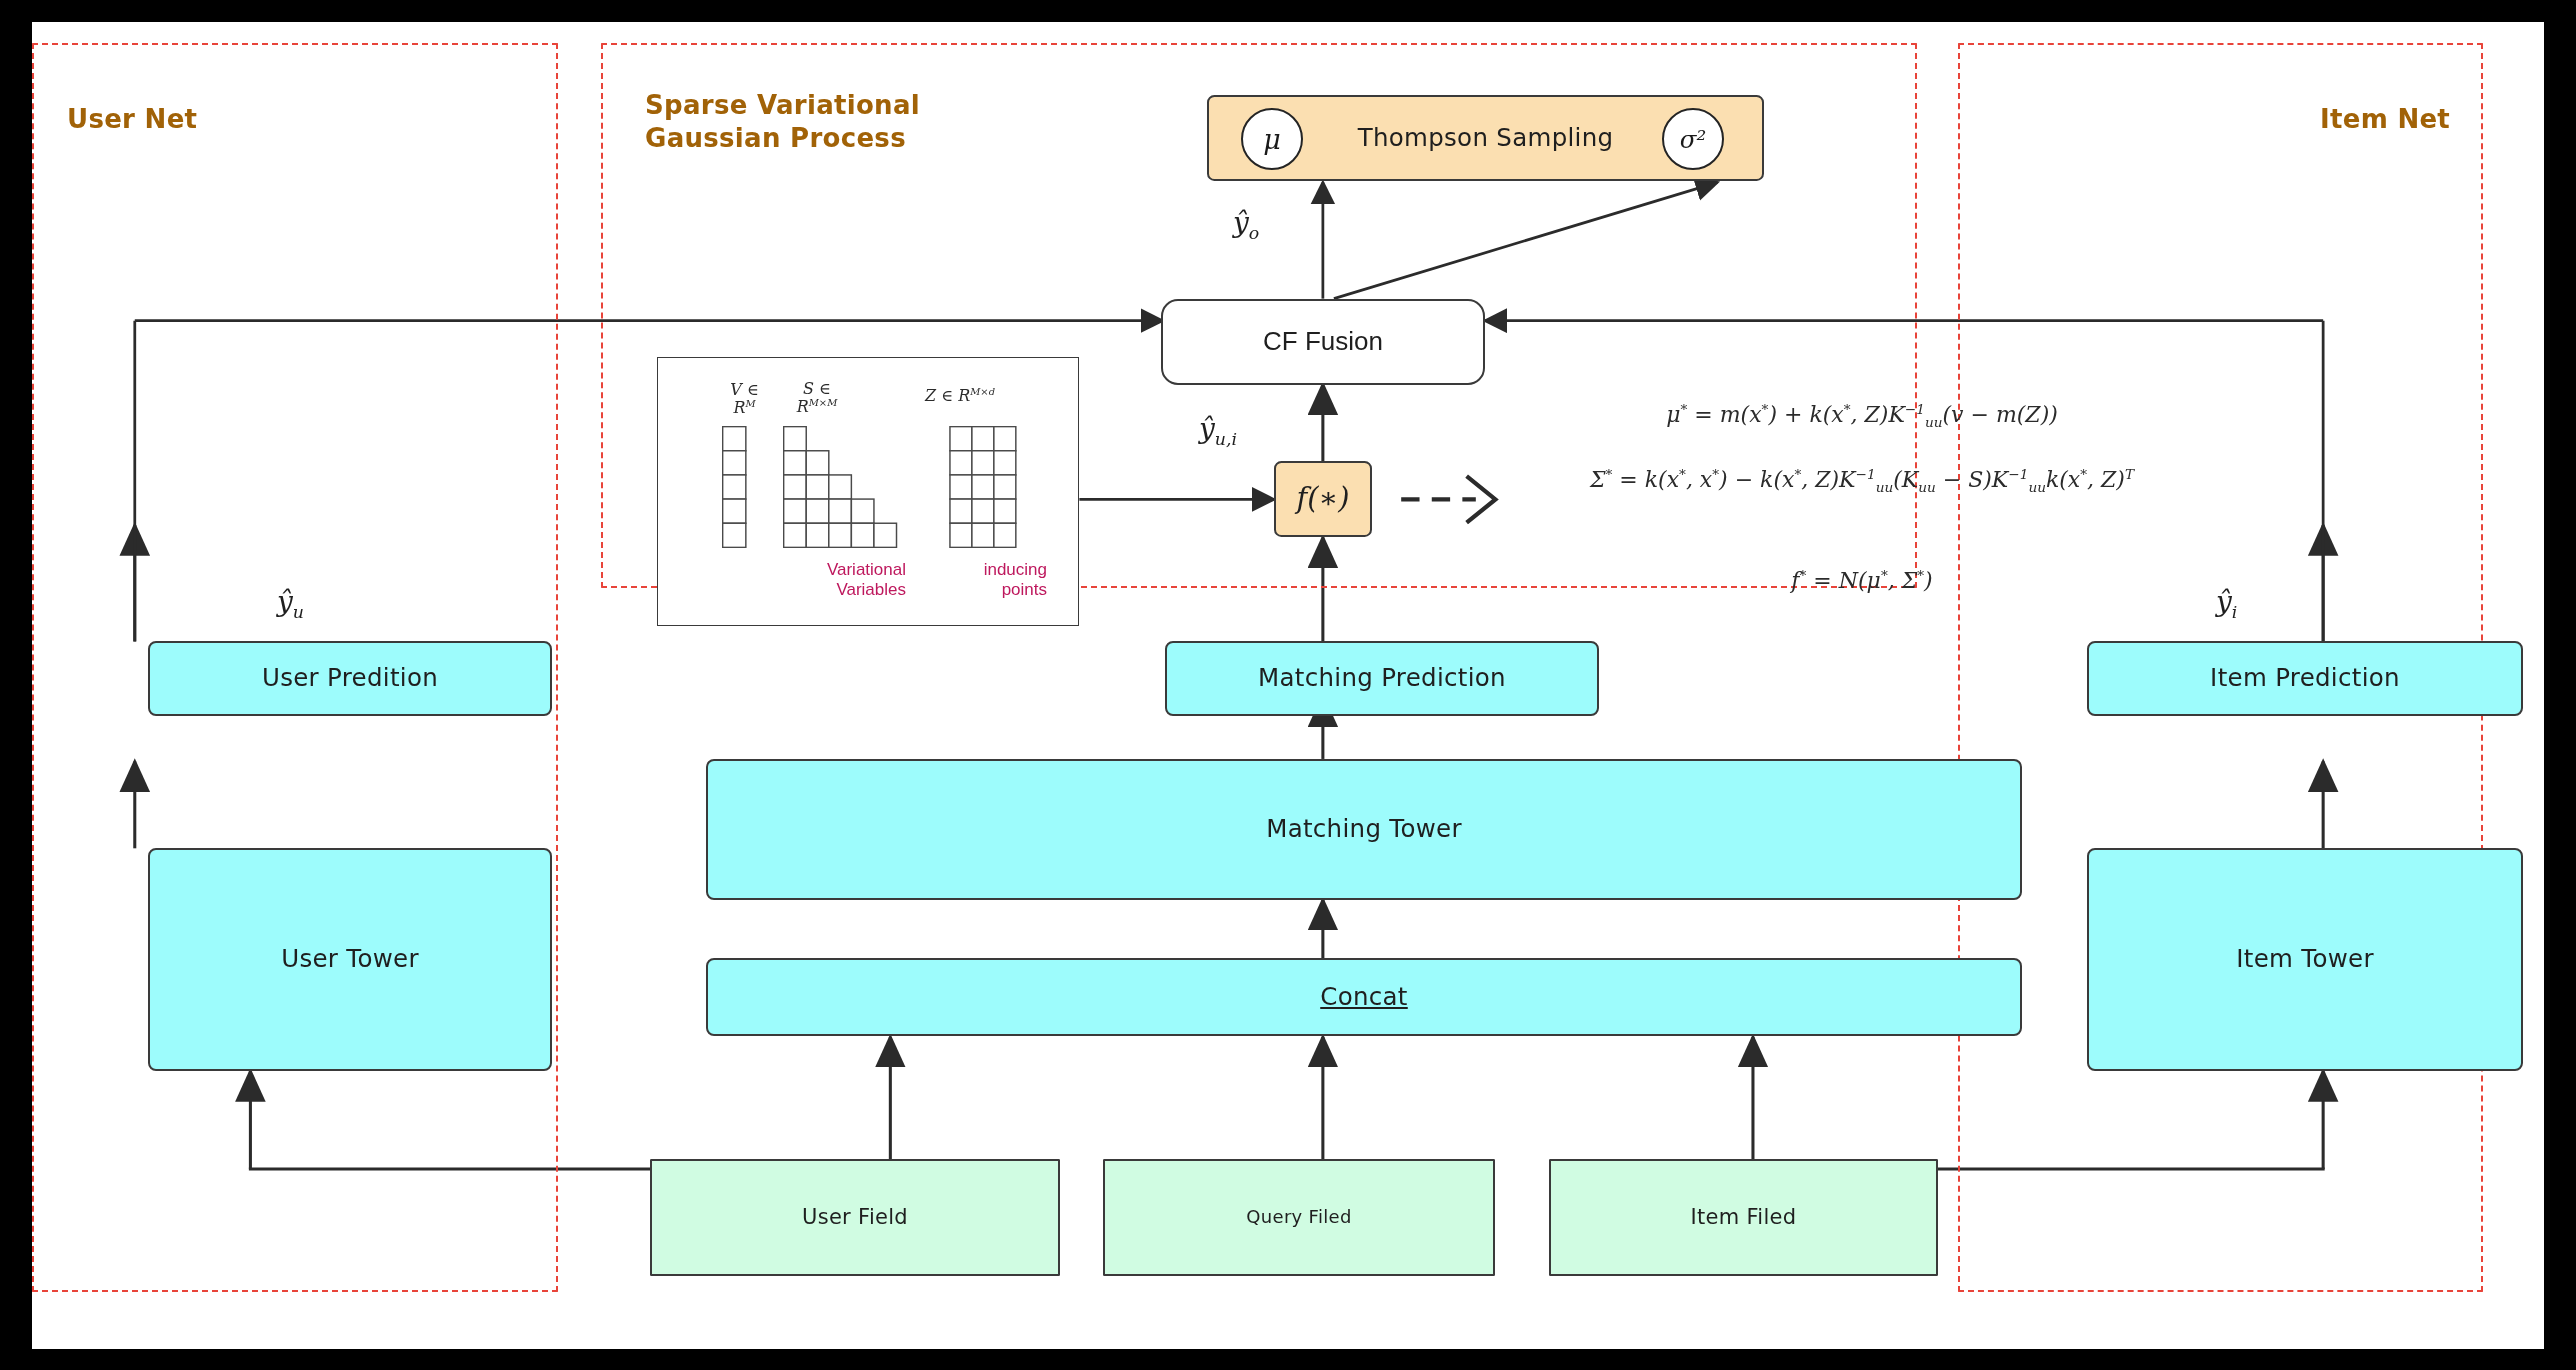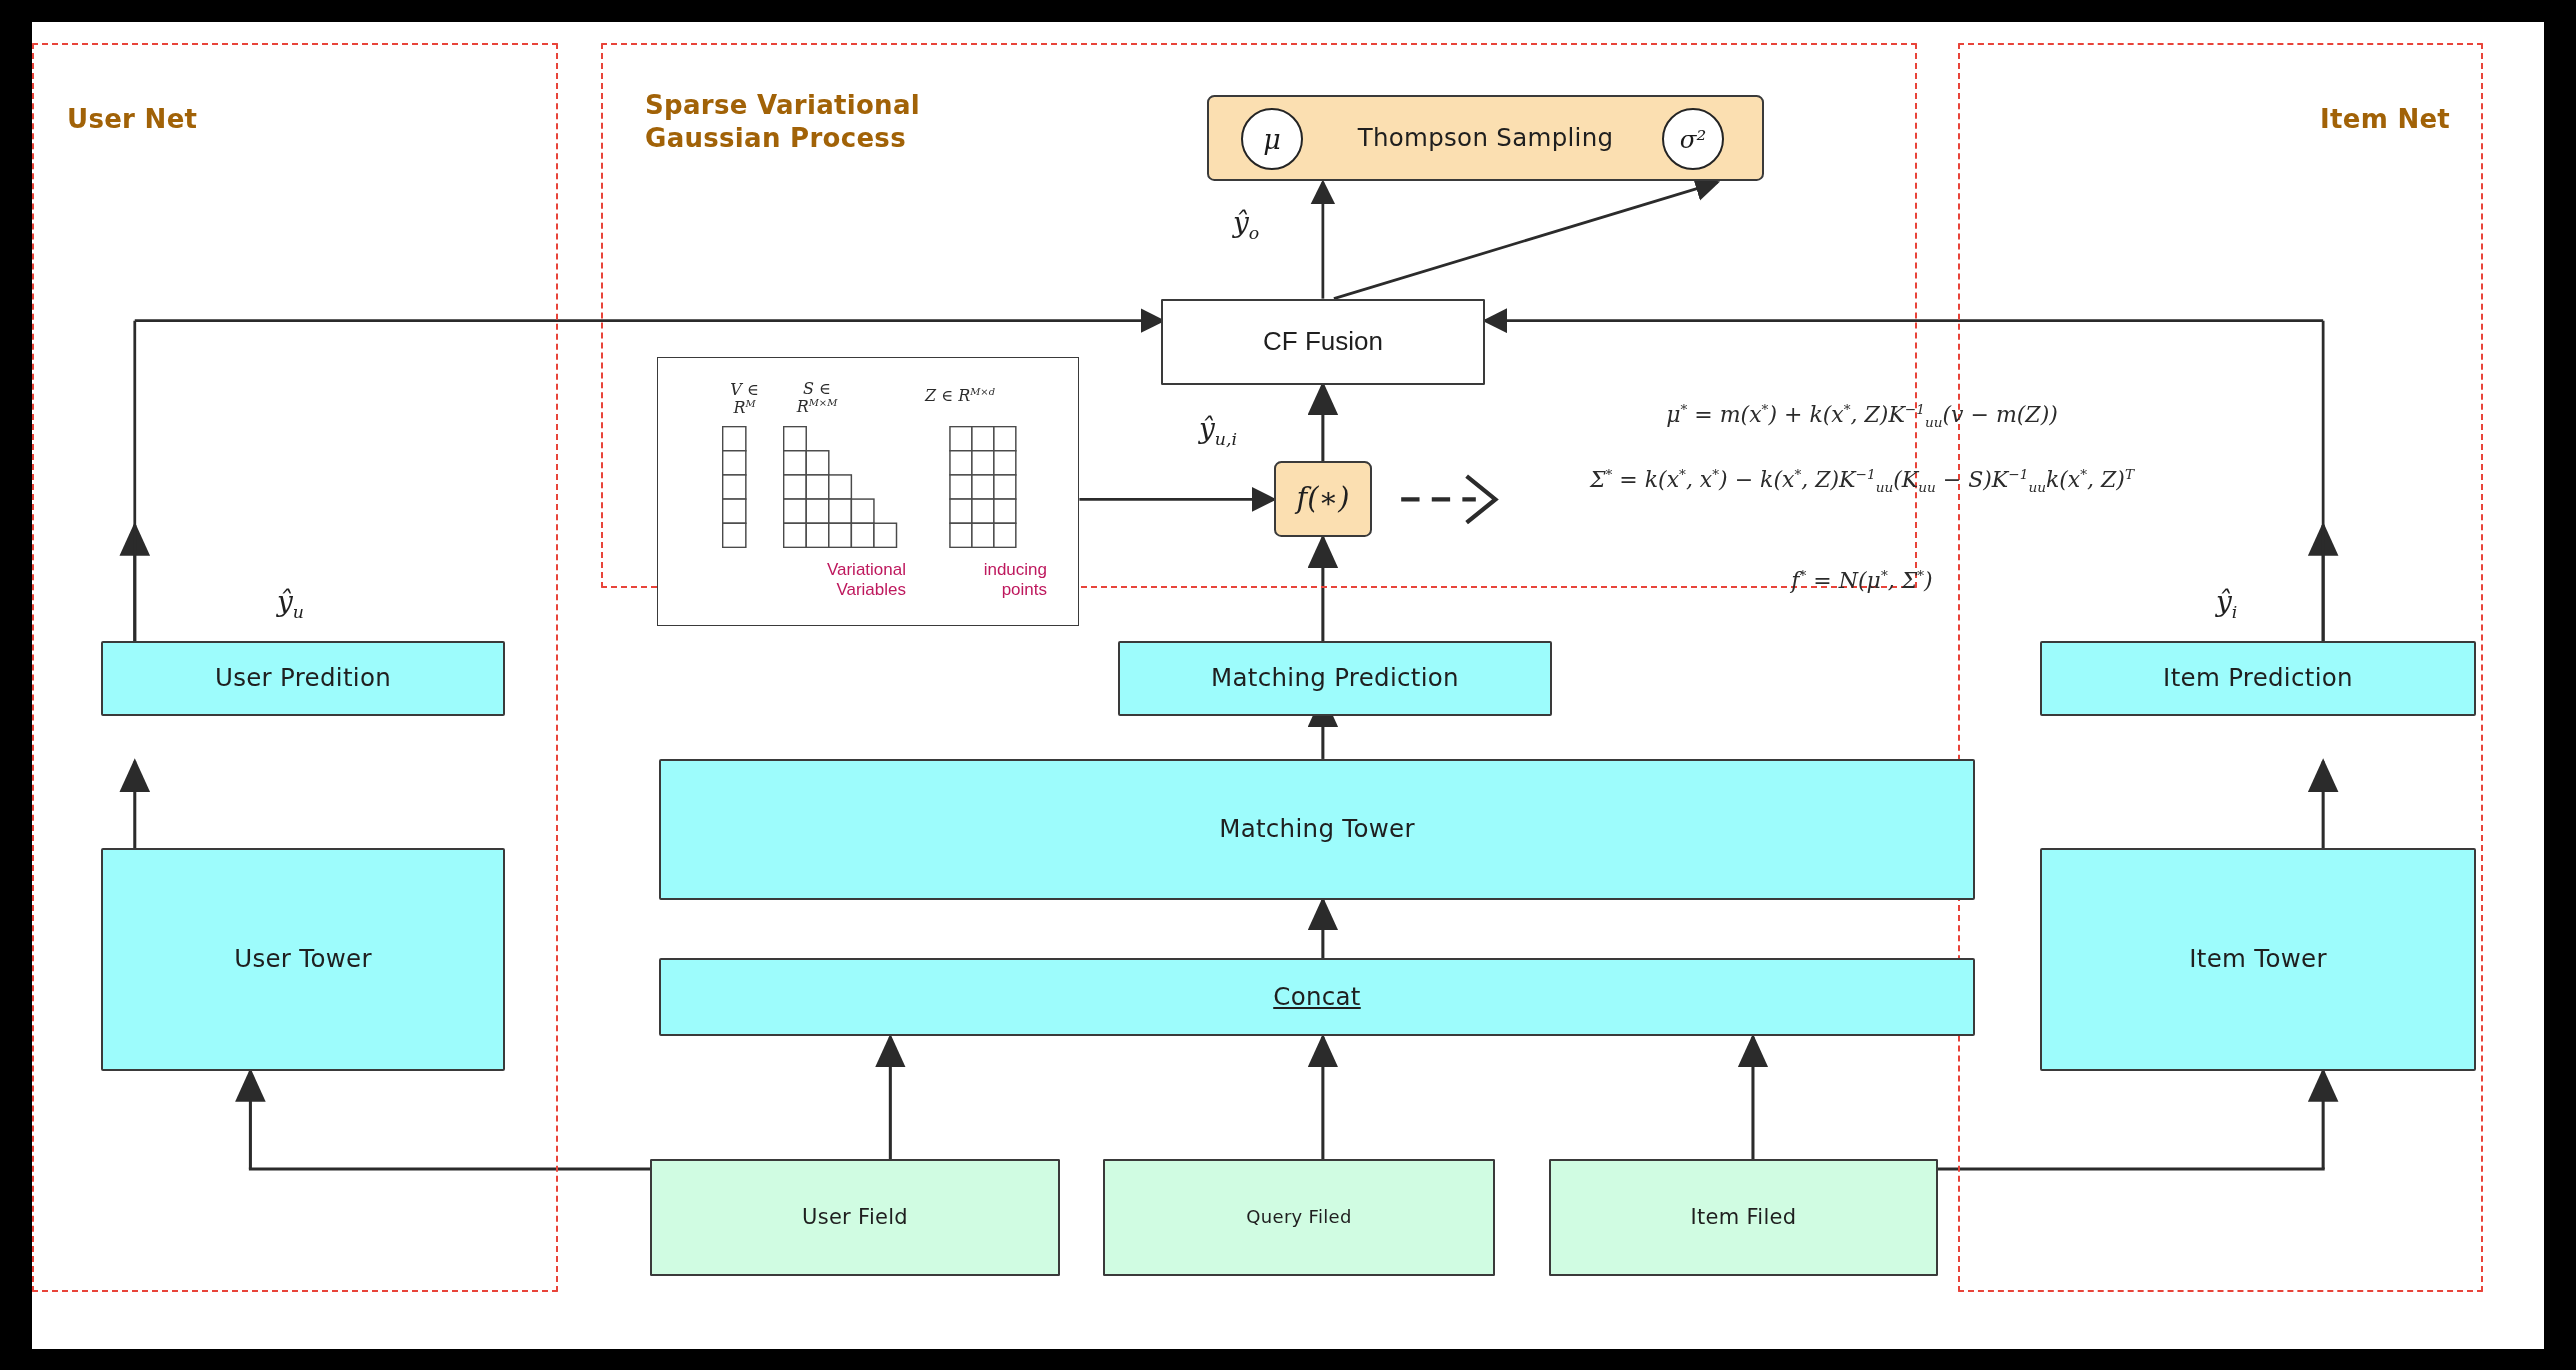--- a/index.html
+++ b/index.html
@@ -23,21 +23,21 @@
     position:absolute;
     box-sizing:border-box;
     display:flex;align-items:center;justify-content:center;
     text-align:center;
     color:#1f1f1f;
     border:2.4px solid #3a3a3a;
     background:#ffffff;
     line-height:1.15;
   }
   .hand{ font-family:"DejaVu Sans", sans-serif; font-weight:400; letter-spacing:0.3px;}
-  .cyan{ background:#9DFCFC; border-radius:2px;}
+  .cyan{ background:#9DFCFC; border-radius:8px;margin-left:47px;}
   .green{ background:#D0FCE2; border-radius:1.2px;}
   .orange{ background:#FBDFB1; border-radius:7.3px;}
   .plain{ background:#ffffff; border-radius:1.2px;}
 
   .group{
     position:absolute;
     box-sizing:border-box;
     border:2.4px dashed #E8443A;
     background:transparent;
     border-radius:1.2px;
@@ -203,21 +203,21 @@
     <span>Thompson Sampling</span>
   </div>
   <div class="circlenode" style="left:1209px;top:86px;width:62px;height:62px;font-size:27px;">
     <span>μ</span>
   </div>
   <div class="circlenode" style="left:1630px;top:86px;width:62px;height:62px;font-size:24.5px;">
     <span>σ²</span>
   </div>
 
   <div class="node plain" style="left:1129px;top:277px;width:324px;height:86px;
-              font-family:'Liberation Sans',sans-serif;font-size:26px;">
+              font-family:'Liberation Sans',sans-serif;font-size:26px;border-radius:17px;">
     <span>CF Fusion</span>
   </div>
 
 
   <div class="node cyan hand" style="left:69px;top:619px;width:404px;height:75px;font-size:24.5px;">
     <span>User Predition</span>
   </div>
 
   <div class="node cyan hand" style="left:69px;top:826px;width:404px;height:223px;font-size:24.5px;">
     <span>User Tower</span>

